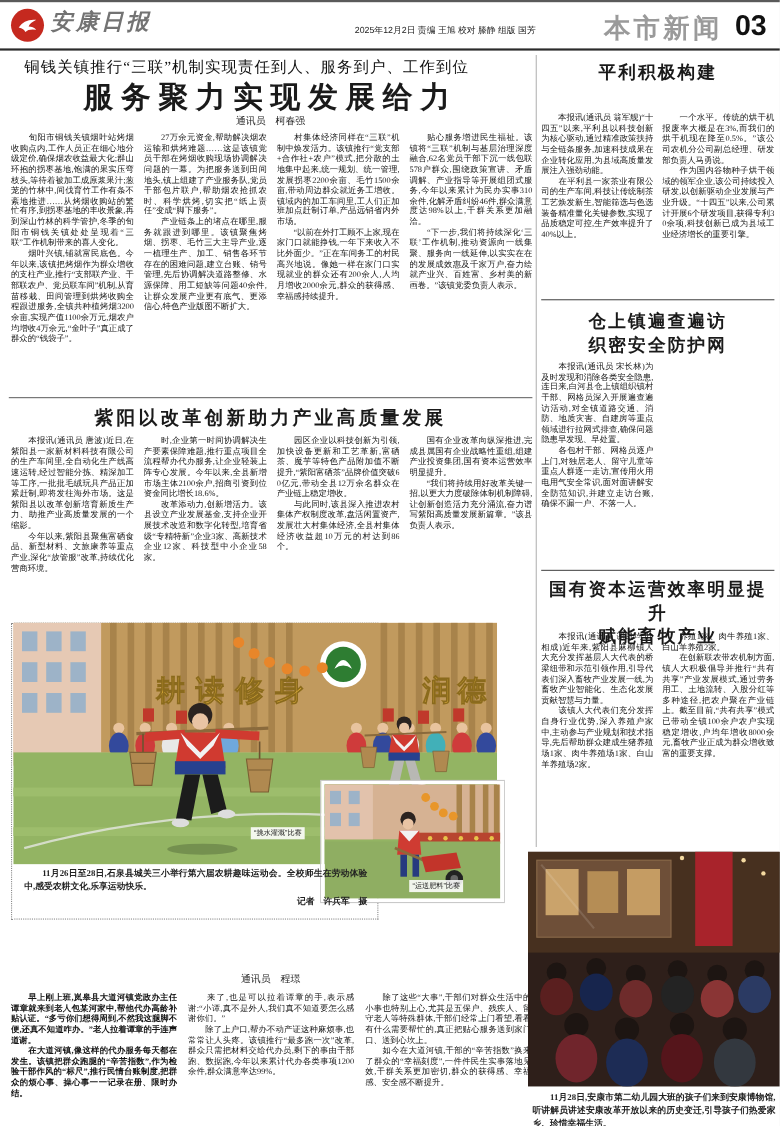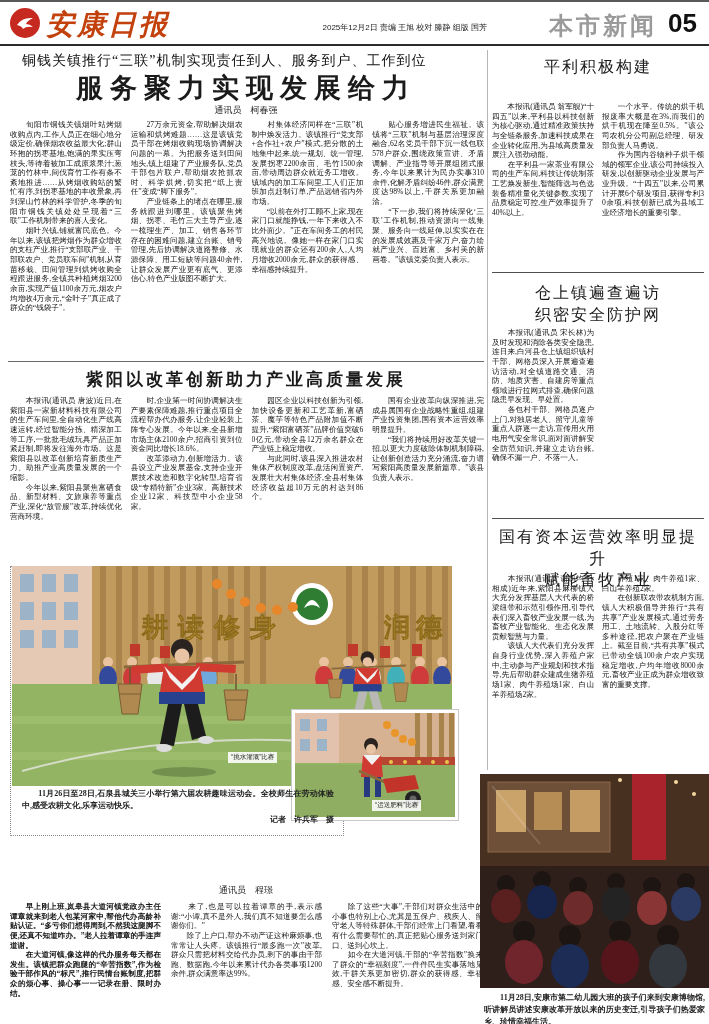--- a/index.html
+++ b/index.html
@@ -3,34 +3,34 @@
 <meta charset="utf-8">
 <style>
   html,body{margin:0;padding:0;background:#e8e8e8;}
   .sheet{position:relative;width:709px;height:1024px;background:#fff;margin:0 auto;
          font-family:"Liberation Serif",serif;color:#1a1a1a;overflow:hidden;}
   .abs{position:absolute;}
   
   .topbar{left:0;top:0;width:709px;height:2px;background:#5a5a5a;}
   .logo-seal{left:10px;top:8px;width:30px;height:30px;border-radius:50%;background:#c5291f;
              display:flex;align-items:center;justify-content:center;}
-  .masthead{left:46px;top:6px;font-size:28px;font-weight:bold;color:#c2410c;
+  .masthead{left:46px;top:6px;font-size:20px;font-weight:bold;color:#737373;
             letter-spacing:3px;font-style:italic;font-family:"Liberation Serif",serif;}
   .dateline{right:222px;top:22px;font-size:8px;color:#222;font-family:Liberation Sans, sans-serif;}
   .section-title{right:52px;top:10px;font-size:24px;font-weight:bold;color:#9a9a9a;letter-spacing:3px;}
   .page-no{right:12px;top:8px;font-size:26px;font-weight:bold;color:#111;font-family:"Liberation Sans",sans-serif;}
   .head-rule{left:0;top:44px;width:709px;height:2px;background:#2b2b2b;}
   
   .kicker{left:22px;top:52px;width:470px;font-size:14px;letter-spacing:1px;color:#111;}
   .main-title{left:8px;top:70px;width:476px;text-align:center;font-size:27px;font-weight:bold;letter-spacing:7px;}
   .byline{position:absolute;text-align:center;font-size:9px;color:#222;}
   .cols{position:absolute;display:flex;}
   .col{font-size:7.6px;line-height:1.27;text-align:justify;text-justify:inter-ideograph;
        word-break:break-all;white-space:pre-line;overflow:hidden;color:#141414;}
-  .rtitle{position:absolute;text-align:center;font-weight:normal;font-size:16px;line-height:1.35;letter-spacing:2px;}
+  .rtitle{position:absolute;text-align:center;font-weight:bold;font-size:16px;line-height:1.35;letter-spacing:2px;}
   .hline{position:absolute;background:#4f4f4f;height:1px;}
   .vline{position:absolute;background:#b5b5b5;width:1px;}
   .subhead{position:absolute;text-align:center;font-weight:bold;font-size:17px;letter-spacing:3px;}
   
   .dotted-frame{left:10px;top:566px;width:332px;height:268px;border:1px dotted #8a8a8a;}
   .photo{position:absolute;overflow:hidden;}
   .photo svg{display:block;}
   .inset{border:3px solid #fff;box-shadow:0 0 0 1px #c9c9c9;}
   .photo-label{position:absolute;background:rgba(255,255,255,.88);color:#222;font-size:6.5px;
                padding:1px 3px;font-family:"Liberation Sans",sans-serif;}
@@ -45,21 +45,21 @@
 
   <div class="abs topbar"></div>
   <div class="abs logo-seal">
     <svg width="22" height="22" viewBox="0 0 22 22">
       <path d="M3 13 Q8 5 19 6 Q13 9 12 12 Q16 12 19 15 Q12 14 9 17 Q8 14 3 13Z" fill="#fff"></path>
     </svg>
   </div>
   <div class="abs masthead">安康日报</div>
   <div class="abs dateline">2025年12月2日  责编 王旭  校对 滕静  组版 国芳</div>
   <div class="abs section-title">本市新闻</div>
-  <div class="abs page-no">05</div>
+  <div class="abs page-no">03</div>
   <div class="abs head-rule"></div>
 
   <div class="abs kicker">铜钱关镇推行“三联”机制实现责任到人、服务到户、工作到位</div>
   <div class="abs main-title">服务聚力实现发展给力</div>
   <div class="byline" style="left:8px;top:104px;width:476px;">通讯员　柯春强</div>
   <div class="cols" style="left:10px;top:120px;width:474px;height:238px;gap:9px;">
     <div class="col" style="width:112px;height:238px;">　　旬阳市铜钱关镇烟叶站烤烟收购点内,工作人员正在细心地分级定价,确保烟农收益最大化;群山环抱的拐枣基地,饱满的果实压弯枝头,等待着被加工成原浆果汁;葱茏的竹林中,间伐育竹工作有条不紊地推进……从烤烟收购站的繁忙有序,到拐枣基地的丰收景象,再到深山竹林的科学管护,冬季的旬阳市铜钱关镇处处呈现着“三联”工作机制带来的喜人变化。
 　　烟叶兴镇,铺就富民底色。今年以来,该镇把烤烟作为群众增收的支柱产业,推行“支部联产业、干部联农户、党员联车间”机制,从育苗移栽、田间管理到烘烤收购全程跟进服务,全镇共种植烤烟3200余亩,实现产值1100余万元,烟农户均增收4万余元,“金叶子”真正成了群众的“钱袋子”。</div>
     <div class="col" style="width:112px;height:238px;">　　27万余元资金,帮助解决烟农运输和烘烤难题……这是该镇党员干部在烤烟收购现场协调解决问题的一幕。为把服务送到田间地头,镇上组建了产业服务队,党员干部包片联户,帮助烟农抢抓农时、科学烘烤,切实把“纸上责任”变成“脚下服务”。
 　　产业链条上的堵点在哪里,服务就跟进到哪里。该镇聚焦烤烟、拐枣、毛竹三大主导产业,逐一梳理生产、加工、销售各环节存在的困难问题,建立台账、销号管理,先后协调解决道路整修、水源保障、用工短缺等问题40余件,让群众发展产业更有底气、更添信心,特色产业版图不断扩大。</div>

